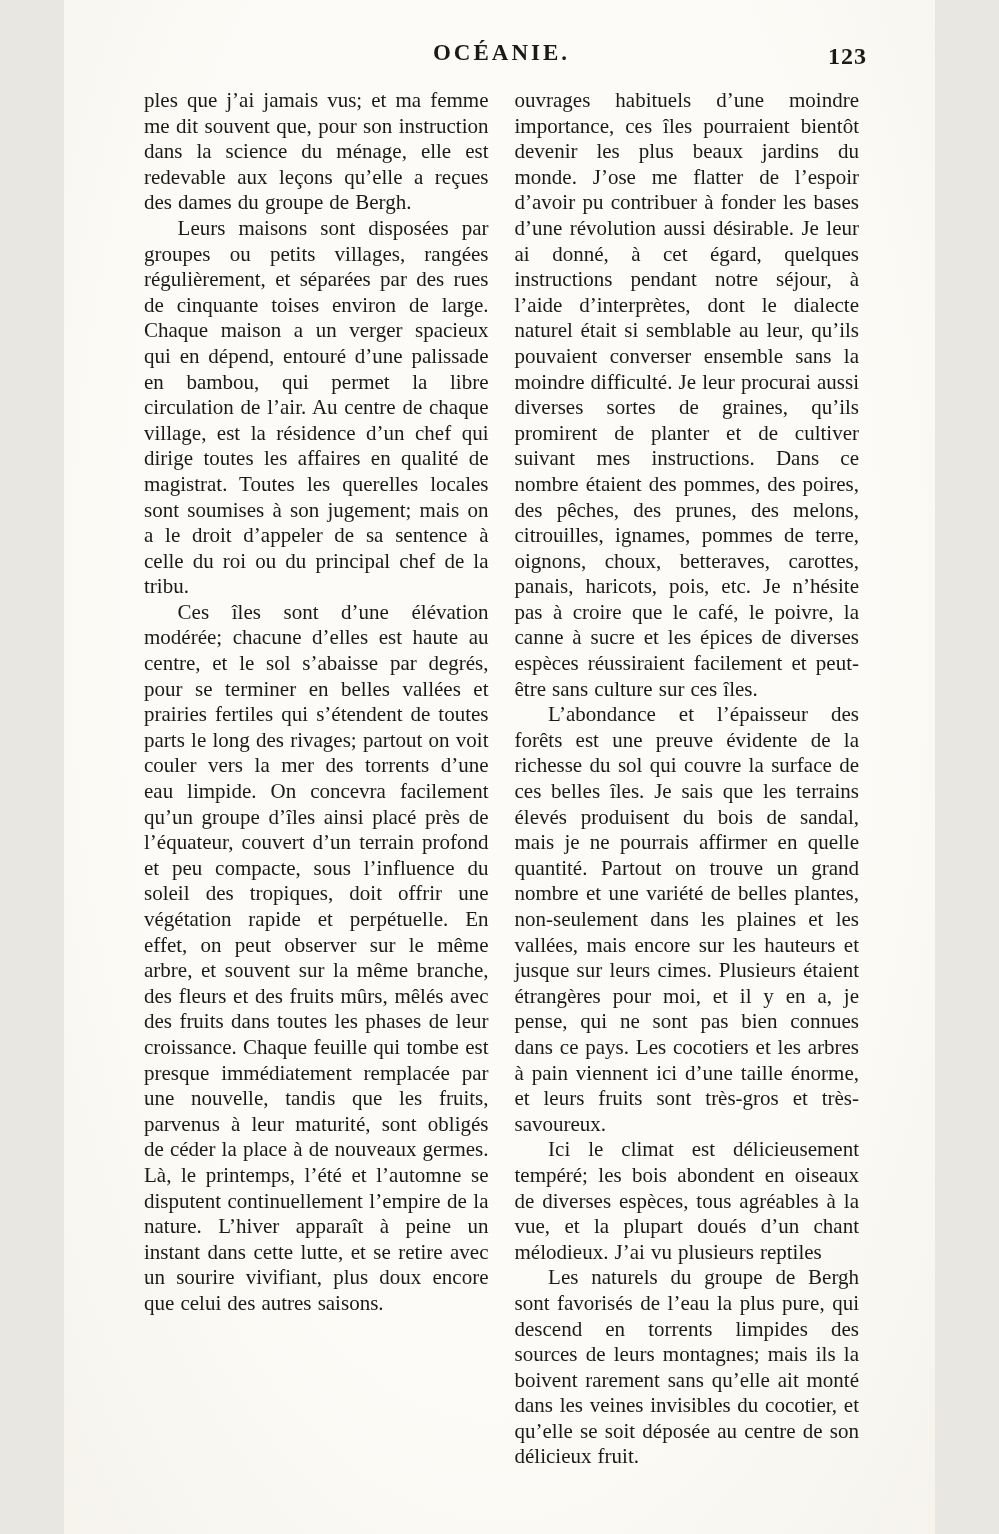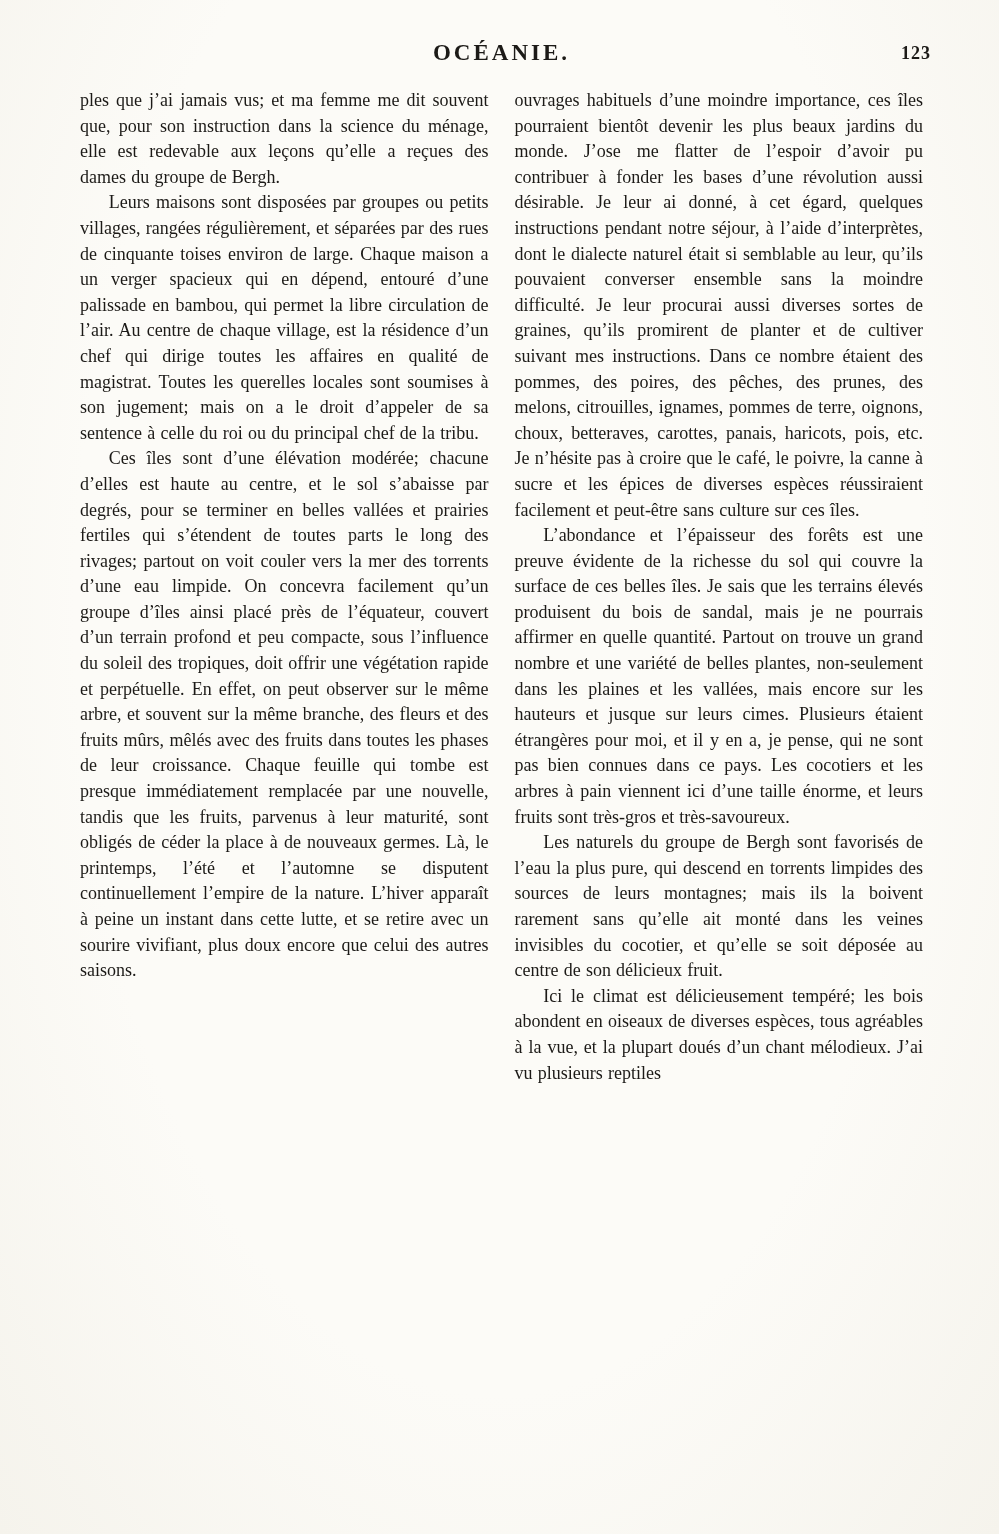--- a/index.html
+++ b/index.html
@@ -5,21 +5,21 @@
   html, body {
     margin: 0;
     padding: 0;
   }
   body {
     background: #e9e7e1;
     font-family: "Liberation Serif", "DejaVu Serif", serif;
   }
   .page {
     position: relative;
-    width: 999px;
+    width: 871px;
     height: 1534px;
     margin: 0 auto;
     box-sizing: border-box;
     background: #fbfaf5;
     background-image: radial-gradient(ellipse at 50% 40%, #fcfbf7 60%, #f5f3ec 100%);
     color: #1c1a17;
     padding: 40px 76px 20px 80px;
     overflow: hidden;
   }
   .page-header {
@@ -34,33 +34,33 @@
     top: 0;
     text-align: center;
     font-size: 23px;
     font-weight: bold;
     letter-spacing: 3px;
   }
   .page-number {
     position: absolute;
     right: -8px;
     top: 3px;
-    font-size: 18px;
+    font-size: 24px;
     font-weight: bold;
     letter-spacing: 1px;
   }
   .columns {
     display: flex;
     gap: 26px;
   }
   .column {
     flex: 1 1 0;
     min-width: 0;
     text-align: justify;
-    font-size: 18px;
+    font-size: 21px;
     line-height: 25.6px;
   }
   .para {
     margin: 0;
     text-indent: 1.6em;
     hyphens: auto;
     -webkit-hyphens: auto;
     word-spacing: 0.04em;
   }
   .para.no-indent {
@@ -81,19 +81,19 @@
 
     <section class="column">
       <p class="para no-indent">ples que j’ai jamais vus; et ma femme me dit souvent que, pour son instruction dans la science du ménage, elle est redevable aux leçons qu’elle a reçues des dames du groupe de Bergh.</p>
       <p class="para">Leurs maisons sont disposées par groupes ou petits villages, rangées régulièrement, et séparées par des rues de cinquante toises environ de large. Chaque maison a un verger spacieux qui en dépend, entouré d’une palissade en bambou, qui permet la libre circulation de l’air. Au centre de chaque village, est la résidence d’un chef qui dirige toutes les affaires en qualité de magistrat. Toutes les querelles locales sont soumises à son jugement; mais on a le droit d’appeler de sa sentence à celle du roi ou du principal chef de la tribu.</p>
       <p class="para">Ces îles sont d’une élévation modérée; chacune d’elles est haute au centre, et le sol s’abaisse par degrés, pour se terminer en belles vallées et prairies fertiles qui s’étendent de toutes parts le long des rivages; partout on voit couler vers la mer des torrents d’une eau limpide. On concevra facilement qu’un groupe d’îles ainsi placé près de l’équateur, couvert d’un terrain profond et peu compacte, sous l’influence du soleil des tropiques, doit offrir une végétation rapide et perpétuelle. En effet, on peut observer sur le même arbre, et souvent sur la même branche, des fleurs et des fruits mûrs, mêlés avec des fruits dans toutes les phases de leur croissance. Chaque feuille qui tombe est presque immédiatement remplacée par une nouvelle, tandis que les fruits, parvenus à leur maturité, sont obligés de céder la place à de nouveaux germes. Là, le printemps, l’été et l’automne se disputent continuellement l’empire de la nature. L’hiver apparaît à peine un instant dans cette lutte, et se retire avec un sourire vivifiant, plus doux encore que celui des autres saisons.</p>
     </section>
 
     <section class="column">
       <p class="para no-indent">ouvrages habituels d’une moindre importance, ces îles pourraient bientôt devenir les plus beaux jardins du monde. J’ose me flatter de l’espoir d’avoir pu contribuer à fonder les bases d’une révolution aussi désirable. Je leur ai donné, à cet égard, quelques instructions pendant notre séjour, à l’aide d’interprètes, dont le dialecte naturel était si semblable au leur, qu’ils pouvaient converser ensemble sans la moindre difficulté. Je leur procurai aussi diverses sortes de graines, qu’ils promirent de planter et de cultiver suivant mes instructions. Dans ce nombre étaient des pommes, des poires, des pêches, des prunes, des melons, citrouilles, ignames, pommes de terre, oignons, choux, betteraves, carottes, panais, haricots, pois, etc. Je n’hésite pas à croire que le café, le poivre, la canne à sucre et les épices de diverses espèces réussiraient facilement et peut-être sans culture sur ces îles.</p>
       <p class="para">L’abondance et l’épaisseur des forêts est une preuve évidente de la richesse du sol qui couvre la surface de ces belles îles. Je sais que les terrains élevés produisent du bois de sandal, mais je ne pourrais affirmer en quelle quantité. Partout on trouve un grand nombre et une variété de belles plantes, non-seulement dans les plaines et les vallées, mais encore sur les hauteurs et jusque sur leurs cimes. Plusieurs étaient étrangères pour moi, et il y en a, je pense, qui ne sont pas bien connues dans ce pays. Les cocotiers et les arbres à pain viennent ici d’une taille énorme, et leurs fruits sont très-gros et très-savoureux.</p>
+      <p class="para">Ici le climat est délicieusement tempéré; les bois abondent en oiseaux de diverses espèces, tous agréables à la vue, et la plupart doués d’un chant mélodieux. J’ai vu plusieurs reptiles</p>
       <p class="para">Les naturels du groupe de Bergh sont favorisés de l’eau la plus pure, qui descend en torrents limpides des sources de leurs montagnes; mais ils la boivent rarement sans qu’elle ait monté dans les veines invisibles du cocotier, et qu’elle se soit déposée au centre de son délicieux fruit.</p>
-      <p class="para">Ici le climat est délicieusement tempéré; les bois abondent en oiseaux de diverses espèces, tous agréables à la vue, et la plupart doués d’un chant mélodieux. J’ai vu plusieurs reptiles</p>
     </section>
 
   </main>
 
 </div>
 
 </body></html>

